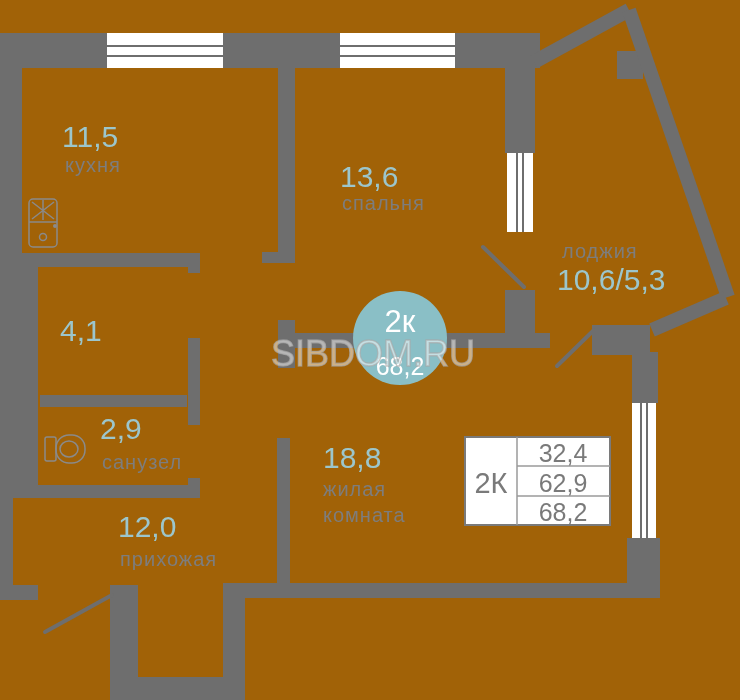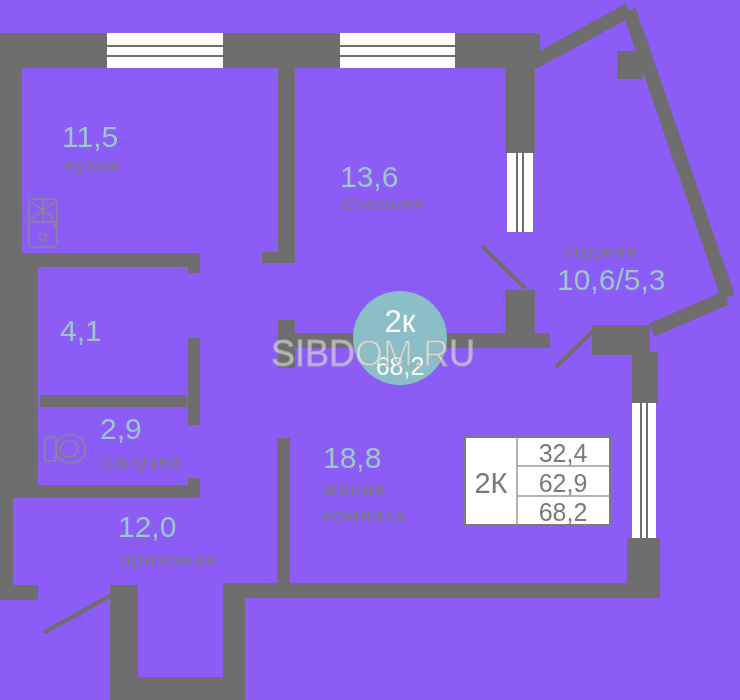--- a/index.html
+++ b/index.html
@@ -1,19 +1,19 @@
 <!DOCTYPE html>
 <html><head>
 <meta charset="utf-8">
 <style>
   html,body { margin:0; padding:0; background:#ffffff; }
   .stage {
     position:relative;
     width:740px; height:700px;
-    background:#8b5cf6;
+    background:#a16207;
     font-family:"Liberation Sans","DejaVu Sans",sans-serif;
     overflow:hidden;
   }
   svg { display:block; }
   .wall   { fill:#6e6e6e; }
   .wline  { stroke:#6e6e6e; fill:none; }
   .win    { fill:#ffffff; }
   .winline{ stroke:#6e6e6e; stroke-width:2; }
   .door   { stroke:#6e6e6e; stroke-width:4; fill:none; stroke-linecap:round; }
   .area-num  { fill:#9cc6cc; font-size:30px; }

